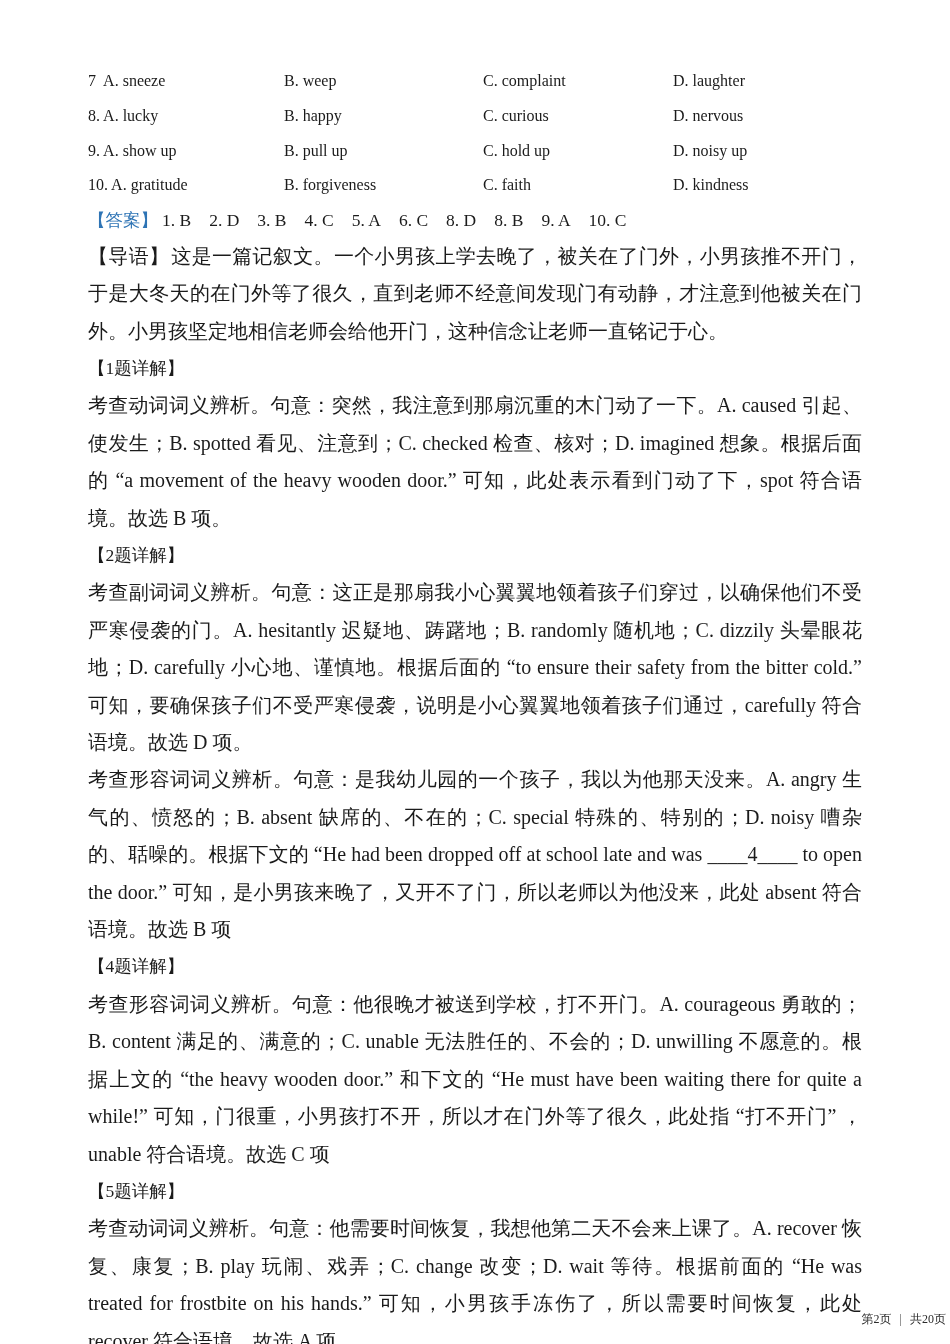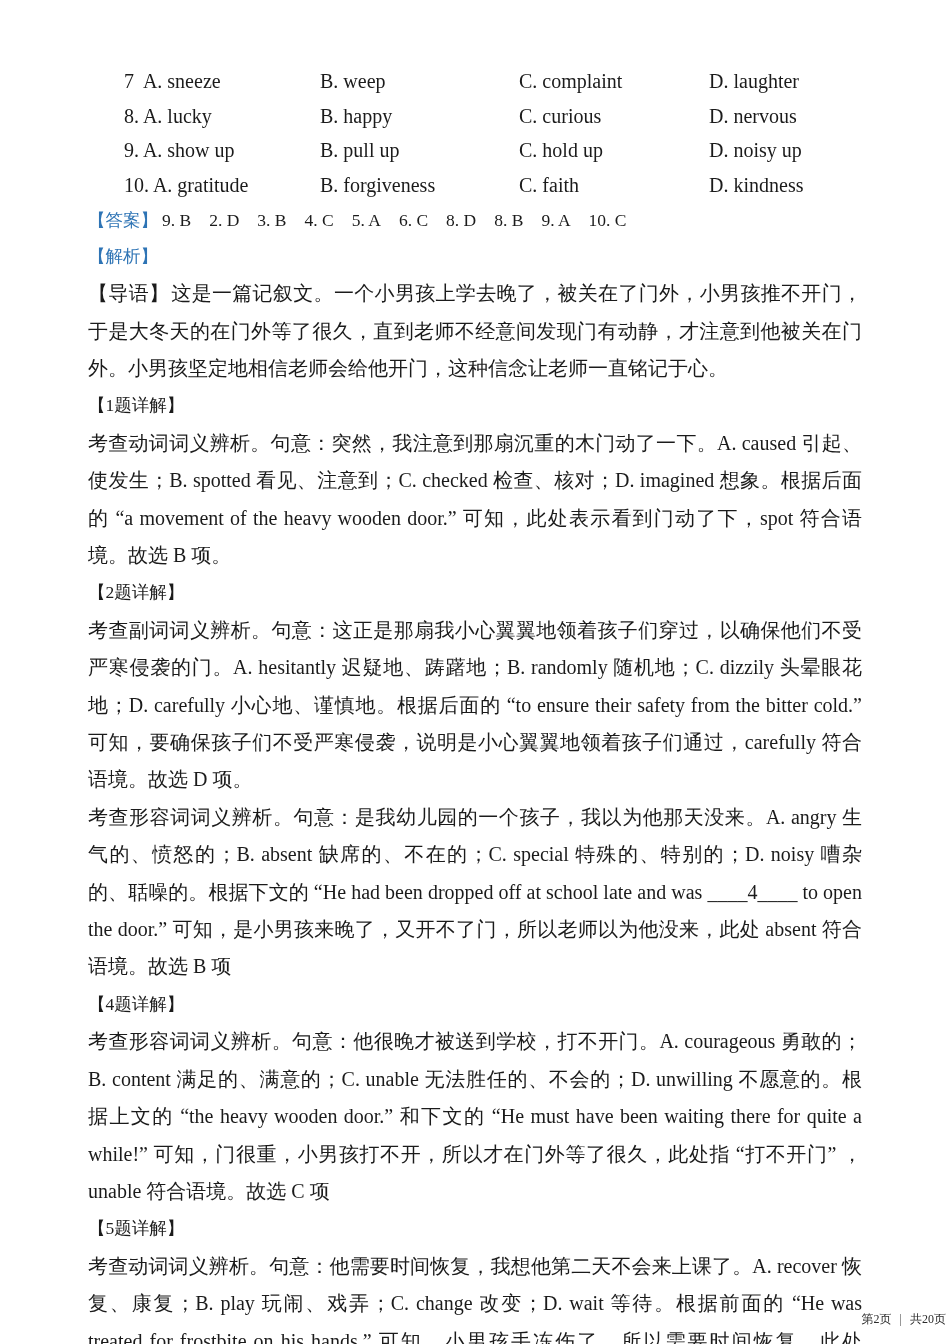--- a/index.html
+++ b/index.html
@@ -20,22 +20,21 @@
     left: 88px;
     top: 64px;
     width: 774px;
   }
   
   .opt-row {
     display: grid;
     grid-template-columns: 196px 199px 190px 1fr;
     height: 34.7px;
     align-items: center;
-    font-size: 20px;
-    margin-left: 36px;
+    font-size: 16px;
   }
   .opt-cell {
     white-space: pre-wrap;
   }
   
   .answers-line {
     height: 35px;
     display: flex;
     align-items: center;
     font-size: 17.5px;
@@ -108,35 +107,32 @@
     <div class="opt-row">
       <span class="opt-cell">10. A. gratitude</span>
       <span class="opt-cell">B. forgiveness</span>
       <span class="opt-cell">C. faith</span>
       <span class="opt-cell">D. kindness</span>
     </div>
   </div>
 
   <div class="answers-line">
     <span class="blue label-chunk">【答案】</span>
-    <span class="answer-item">9. B</span>
+    <span class="answer-item">1. B</span>
     <span class="answer-item">2. D</span>
     <span class="answer-item">3. B</span>
     <span class="answer-item">4. C</span>
     <span class="answer-item">5. A</span>
     <span class="answer-item">6. C</span>
     <span class="answer-item">8. D</span>
     <span class="answer-item">8. B</span>
     <span class="answer-item">9. A</span>
     <span class="answer-item">10. C</span>
   </div>
 
-  <div class="heading-line">
-    <span class="blue">【解析】</span>
-  </div>
 
   <p class="body-par">
     <span class="inline-label">【导语】</span><span>这是一篇记叙文。一个小男孩上学去晚了，被关在了门外，小男孩推不开门，于是大冬天的在门外等了很久，直到老师不经意间发现门有动静，才注意到他被关在门外。小男孩坚定地相信老师会给他开门，这种信念让老师一直铭记于心。</span>
   </p>
 
   <div class="heading-line">【1题详解】</div>
   <p class="body-par">考查动词词义辨析。句意：突然，我注意到那扇沉重的木门动了一下。A. caused 引起、使发生；B. spotted 看见、注意到；C. checked 检查、核对；D. imagined 想象。根据后面的 “a movement of the heavy wooden door.” 可知，此处表示看到门动了下，spot 符合语境。故选 B 项。</p>
 
   <div class="heading-line">【2题详解】</div>
   <p class="body-par">考查副词词义辨析。句意：这正是那扇我小心翼翼地领着孩子们穿过，以确保他们不受严寒侵袭的门。A. hesitantly 迟疑地、踌躇地；B. randomly 随机地；C. dizzily 头晕眼花地；D. carefully 小心地、谨慎地。根据后面的 “to ensure their safety from the bitter cold.” 可知，要确保孩子们不受严寒侵袭，说明是小心翼翼地领着孩子们通过，carefully 符合语境。故选 D 项。</p>

